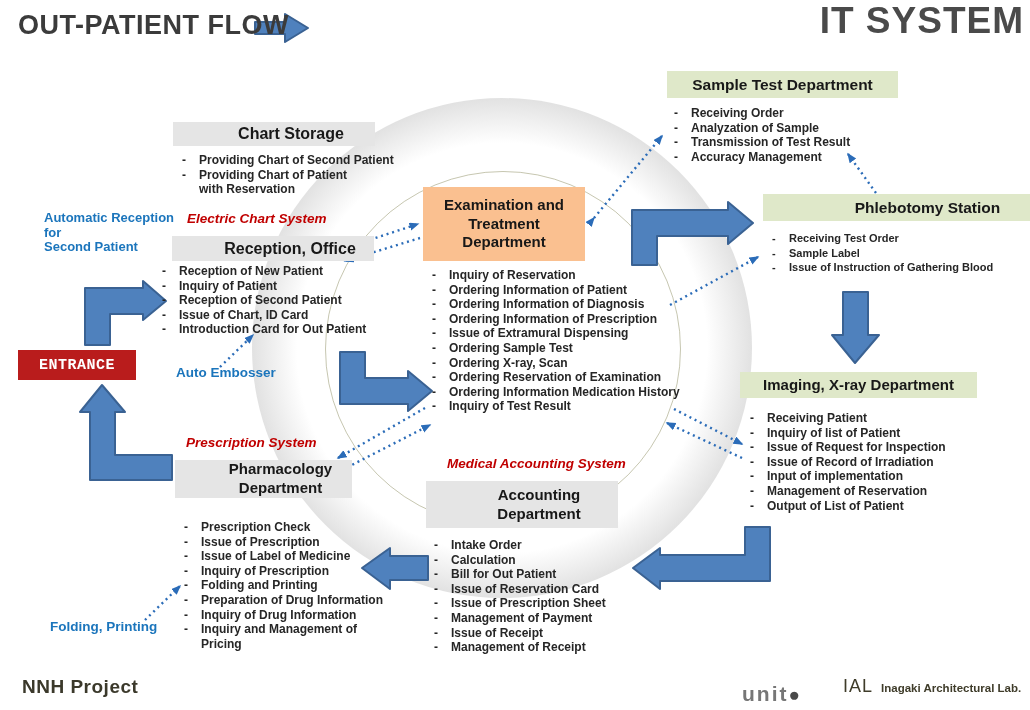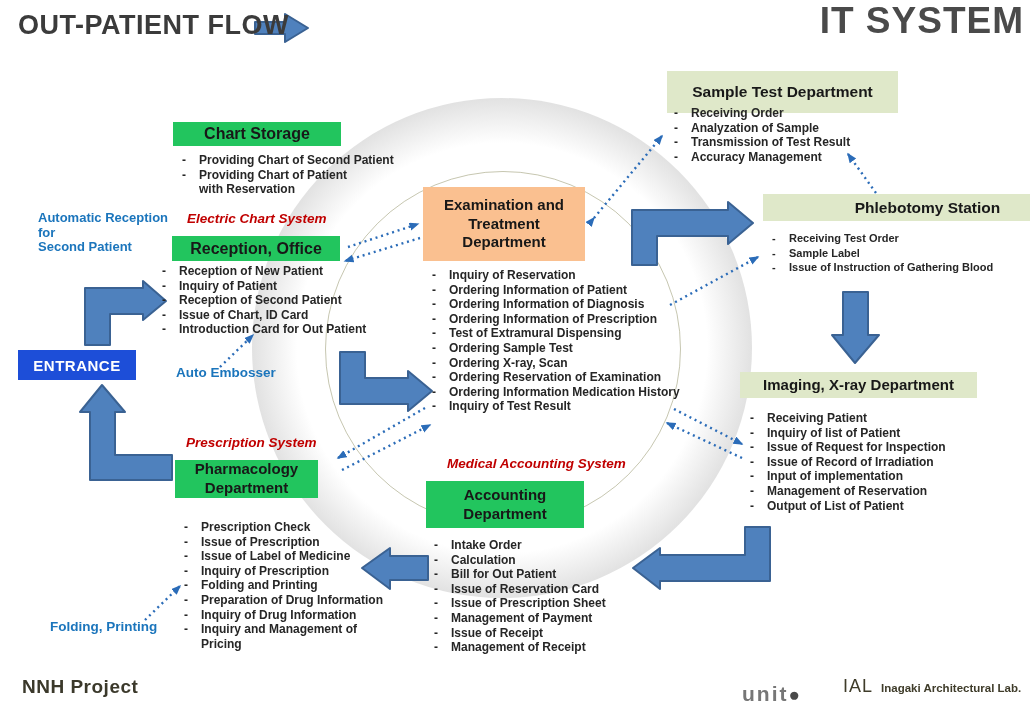--- a/index.html
+++ b/index.html
@@ -19,46 +19,46 @@
 
   
   .main-title{position:absolute;left:18px;top:10px;font-size:27px;font-weight:bold;
               color:#3b3b3b;letter-spacing:.5px;}
   .it-title{position:absolute;right:6px;top:0px;font-size:37px;font-weight:bold;
             color:#4a4a4a;letter-spacing:1px;}
 
   
   .dept-header{position:absolute;display:flex;align-items:center;justify-content:center;
                text-align:center;font-weight:bold;color:#181818;white-space:pre-line;line-height:1.25;}
-  .g-dark{background:#22c55e;}
+  .g-dark{background:#e5e5e5;padding-left:34px;}
   .g-light{background:#dfe8c9;}
   .hdr-chart    {left:173px;top:122px;width:168px;height:24px;font-size:16px;}
   .hdr-reception{left:172px;top:236px;width:168px;height:25px;font-size:16px;}
   .hdr-exam     {left:423px;top:187px;width:162px;height:74px;font-size:15px;background:#fac090;}
-  .hdr-sample   {left:667px;top:71px;width:231px;height:42px;font-size:15.5px;}
+  .hdr-sample   {left:667px;top:71px;width:231px;height:27px;font-size:15.5px;}
   .hdr-phleb    {left:763px;top:194px;width:233px;height:27px;font-size:15.5px;padding-left:48px;}
   .hdr-imaging  {left:740px;top:372px;width:237px;height:26px;font-size:15px;}
   .hdr-pharm    {left:175px;top:460px;width:143px;height:38px;font-size:15px;}
   .hdr-account  {left:426px;top:481px;width:158px;height:47px;font-size:15px;}
 
   
   .syslabel{position:absolute;color:#c00000;font-weight:bold;font-style:italic;font-size:13.5px;}
   .sys-electric {left:187px;top:211px;}
   .sys-prescript{left:186px;top:435px;}
   .sys-account  {left:447px;top:456px;}
 
   
   .bluelabel{position:absolute;color:#1b75bc;font-weight:bold;font-size:13px;line-height:1.12;}
-  .bl-auto   {left:38px;top:211px;white-space:pre-line;}
+  .bl-auto   {left:44px;top:211px;white-space:pre-line;}
   .bl-emboss {left:176px;top:365px;font-size:13.5px;}
   .bl-folding{left:50px;top:619px;font-size:13.5px;}
 
-  .entrance{position:absolute;left:18px;top:350px;width:118px;height:30px;background:#1d4ed8;
+  .entrance{position:absolute;left:18px;top:350px;width:118px;height:30px;background:#b91c1c;
             color:#ffffff;font-weight:bold;font-size:15px;display:flex;align-items:center;
-            justify-content:center;letter-spacing:.5px;}
+            justify-content:center;letter-spacing:.5px;font-family:Liberation Mono, monospace;}
 
   
   .list{position:absolute;font-size:12px;font-weight:bold;color:#262626;line-height:14.6px;}
   .li{display:flex;}
   .li .dash{flex:0 0 17px;padding-left:2px;}
   .li .txt{white-space:pre;}
   .list-chart    {left:180px;top:153px;}
   .list-reception{left:160px;top:264px;}
   .list-exam     {left:430px;top:268px;}
   .list-sample   {left:672px;top:106px;}
@@ -182,21 +182,21 @@
       <div class="li">
         <span class="dash">-</span>
         <span class="txt">Ordering Information of Diagnosis</span>
       </div>
       <div class="li">
         <span class="dash">-</span>
         <span class="txt">Ordering Information of Prescription</span>
       </div>
       <div class="li">
         <span class="dash">-</span>
-        <span class="txt">Test of Extramural Dispensing</span>
+        <span class="txt">Issue of Extramural Dispensing</span>
       </div>
       <div class="li">
         <span class="dash">-</span>
         <span class="txt">Ordering Sample Test</span>
       </div>
       <div class="li">
         <span class="dash">-</span>
         <span class="txt">Ordering X-ray, Scan</span>
       </div>
       <div class="li">

